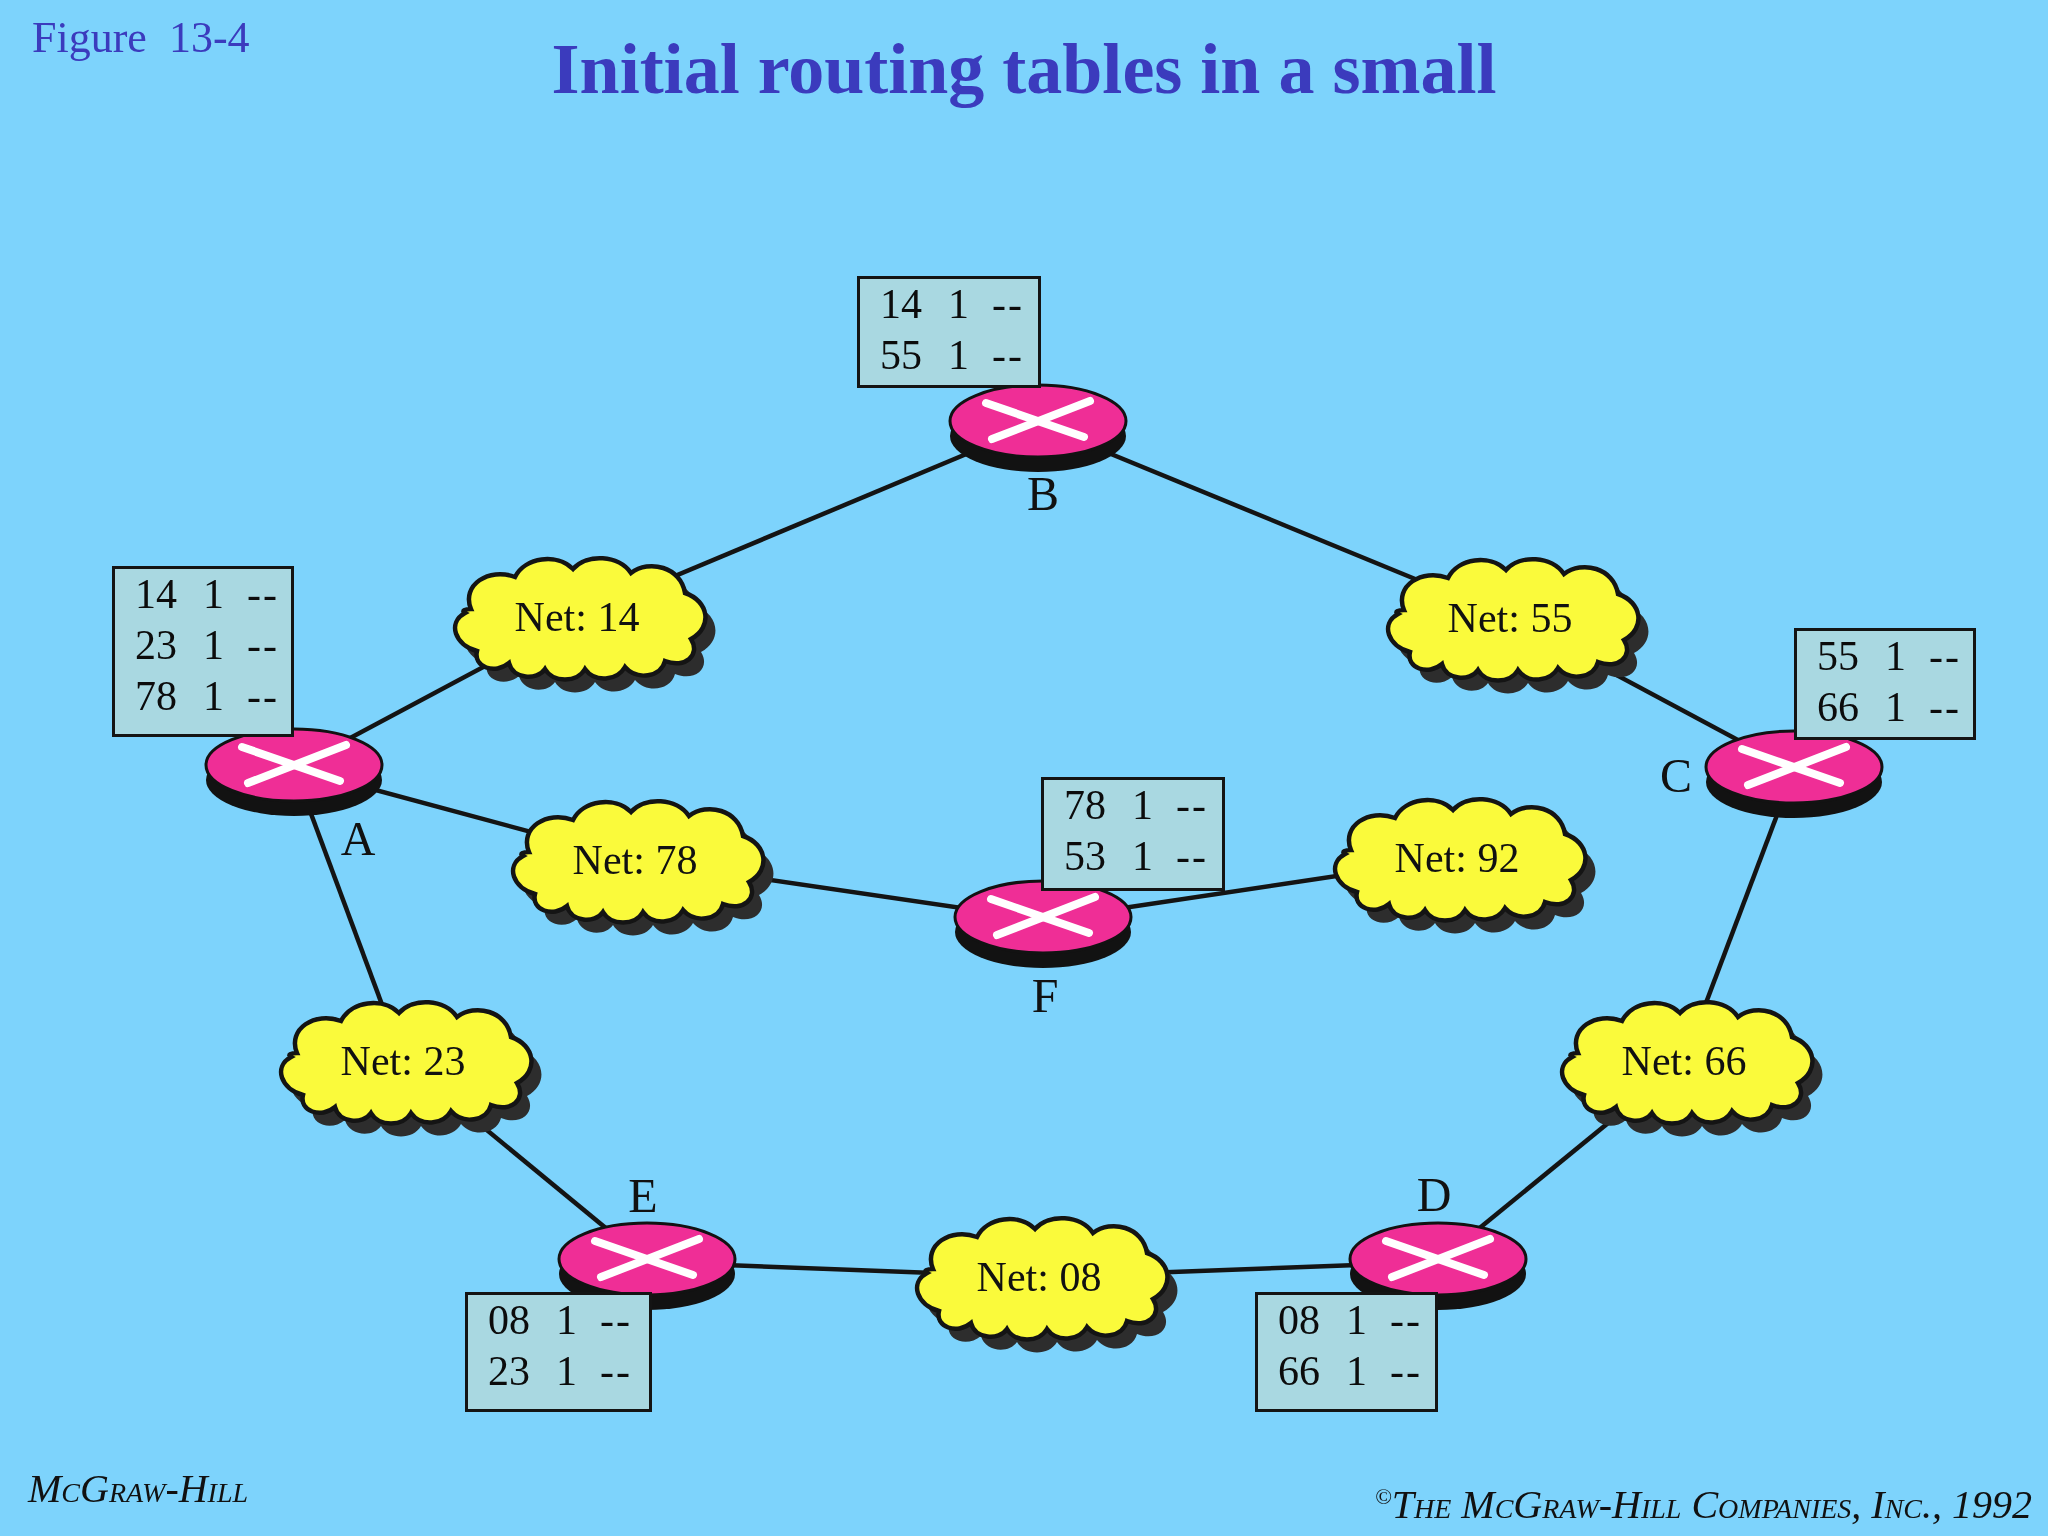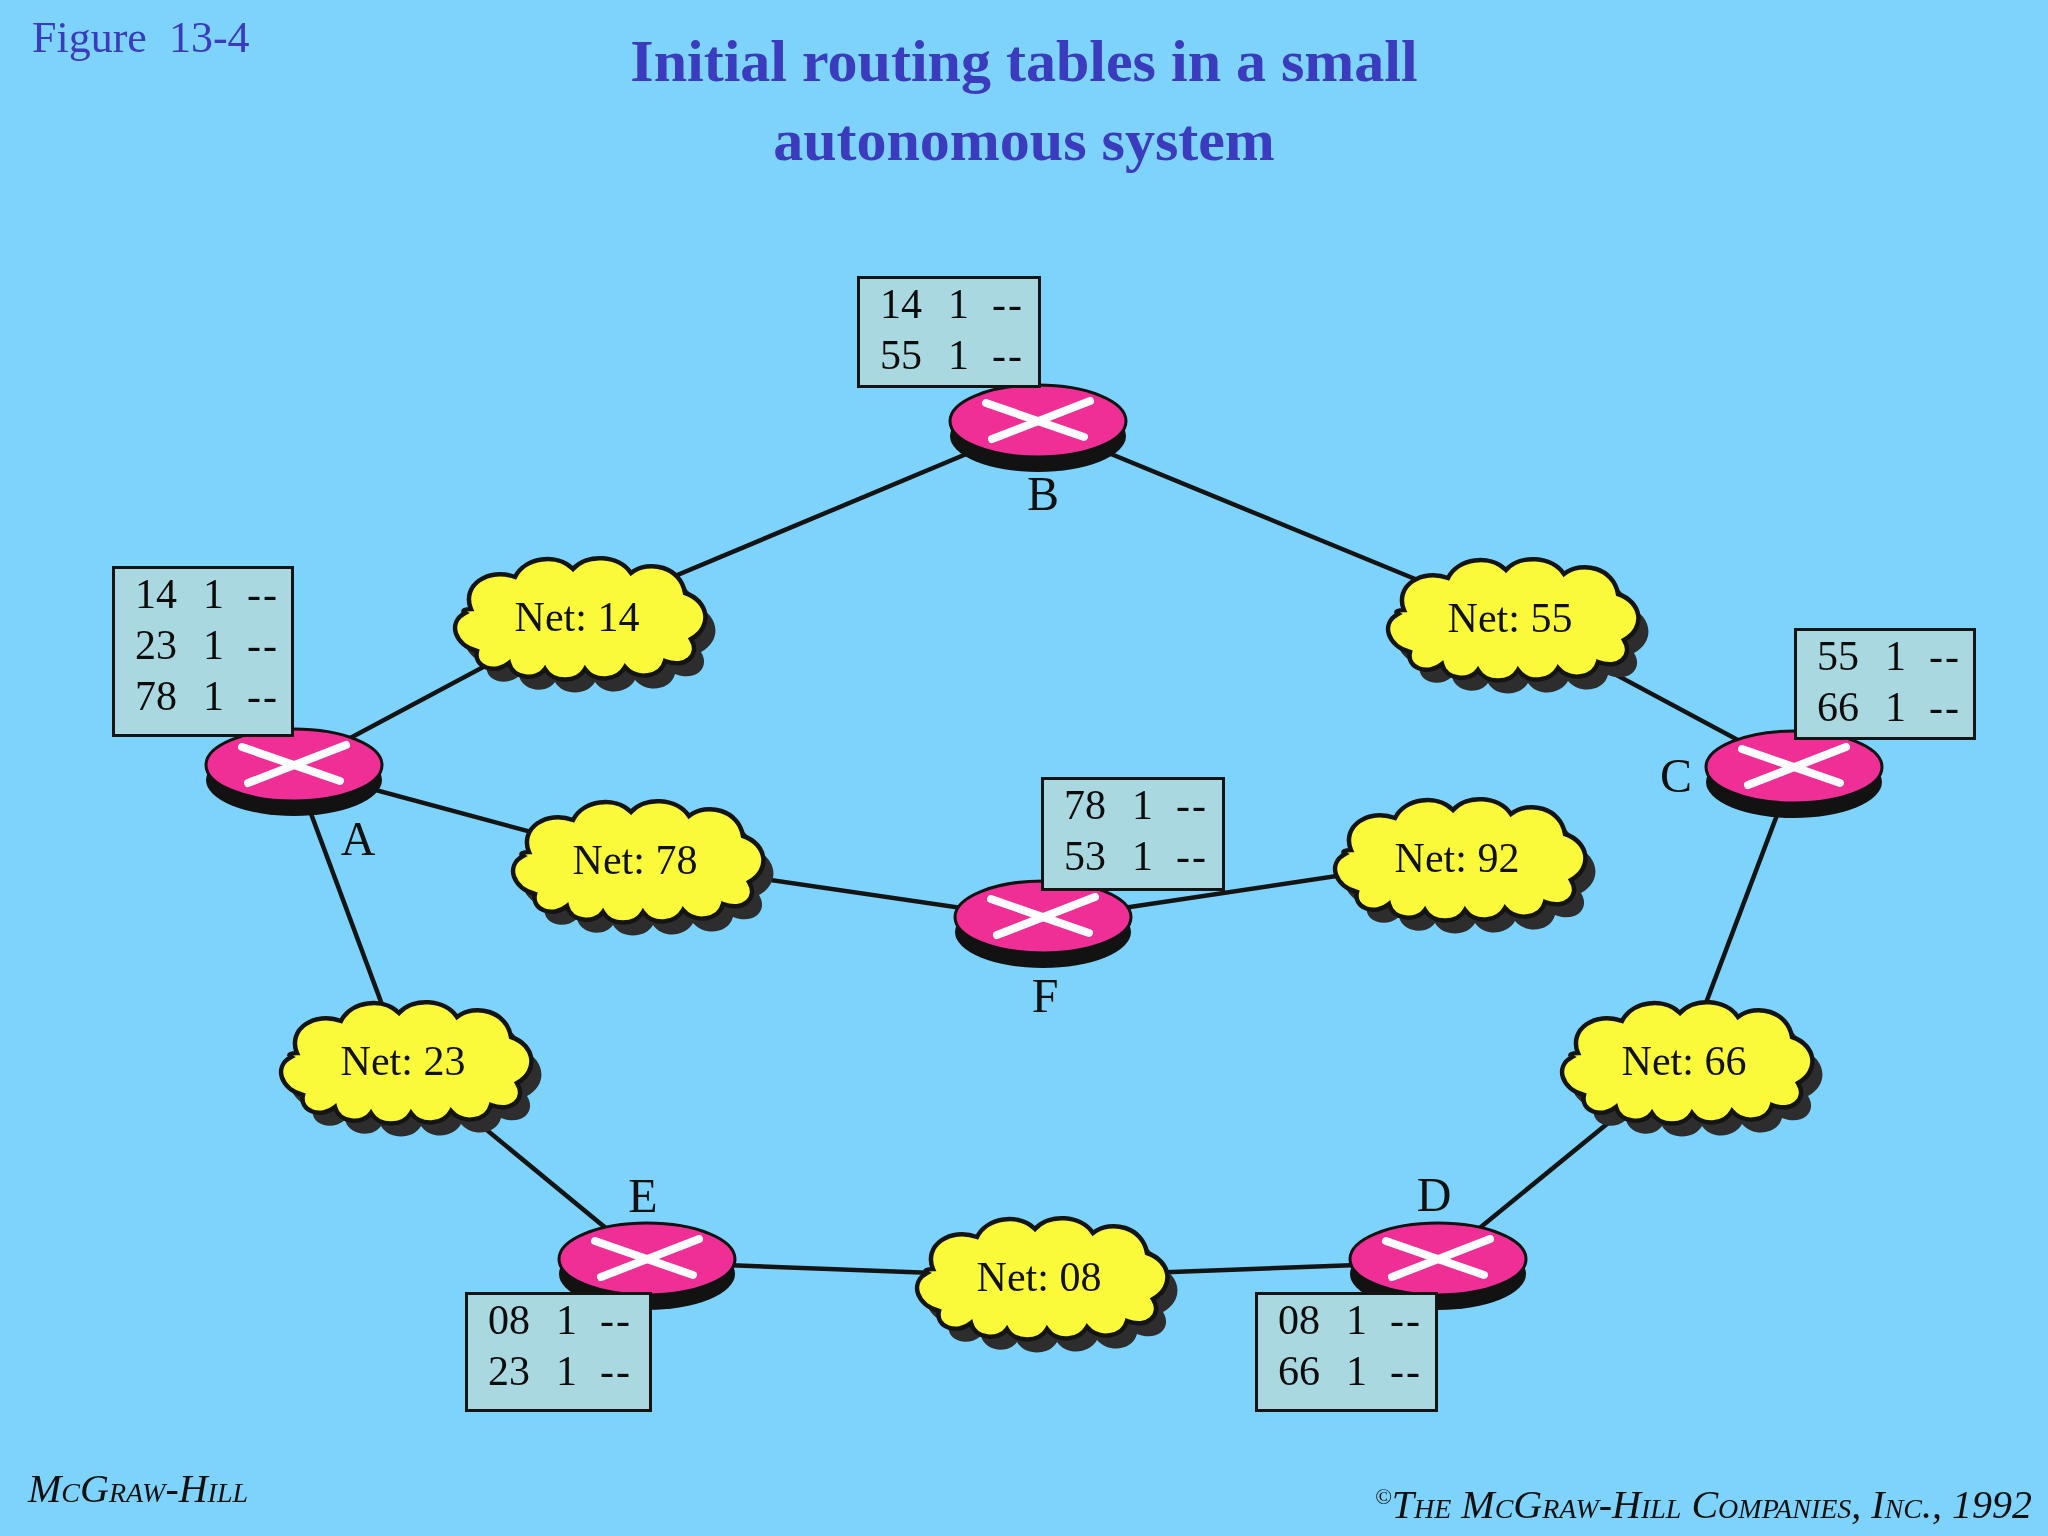--- a/index.html
+++ b/index.html
@@ -6,21 +6,21 @@
   #stage{
     position:relative;width:2048px;height:1536px;background:#7dd3fc;
     overflow:hidden;font-family:"Liberation Serif","DejaVu Serif",serif;color:#111;
   }
   .figure-label{
     position:absolute;left:32px;top:12px;font-size:44px;white-space:pre;
     color:var(--title-blue);
   }
   .slide-title{
     position:absolute;left:0;top:22px;width:100%;text-align:center;
-    font-weight:bold;font-size:60px;line-height:1.32;color:var(--title-blue);
+    font-weight:bold;font-size:72px;line-height:1.32;color:var(--title-blue);
   }
   #diagram-root{position:absolute;left:0;top:0;width:100%;height:100%;}
   #diagram-root svg{position:absolute;left:0;top:0;}
   svg text.cloud-label{
     font-family:"Liberation Serif","DejaVu Serif",serif;
     font-size:42px;fill:#111;text-anchor:middle;
   }
   .rt{
     position:absolute;box-sizing:border-box;background:var(--table-bg);
     border:3px solid #141414;display:flex;flex-direction:column;
@@ -44,21 +44,20 @@
   }
   .footer-right sup{font-size:55%;font-variant:normal;}
 </style>
 </head>
 <body>
 
 <div id="stage">
   <div class="figure-label">Figure  13-4</div>
   <div class="slide-title">
     <div>Initial routing tables in a small</div>
-    <div>autonomous system</div>
   </div>
 
   <div id="diagram-root">
       <svg width="2048" height="1536" viewBox="0 0 2048 1536">
         <g>
           <line x1="294" y1="768" x2="577" y2="617" stroke="#141414" stroke-width="4.5"></line>
           <line x1="577" y1="617" x2="1038" y2="424" stroke="#141414" stroke-width="4.5"></line>
           <line x1="1038" y1="424" x2="1510" y2="618" stroke="#141414" stroke-width="4.5"></line>
           <line x1="1510" y1="618" x2="1794" y2="770" stroke="#141414" stroke-width="4.5"></line>
           <line x1="294" y1="768" x2="635" y2="860" stroke="#141414" stroke-width="4.5"></line>

